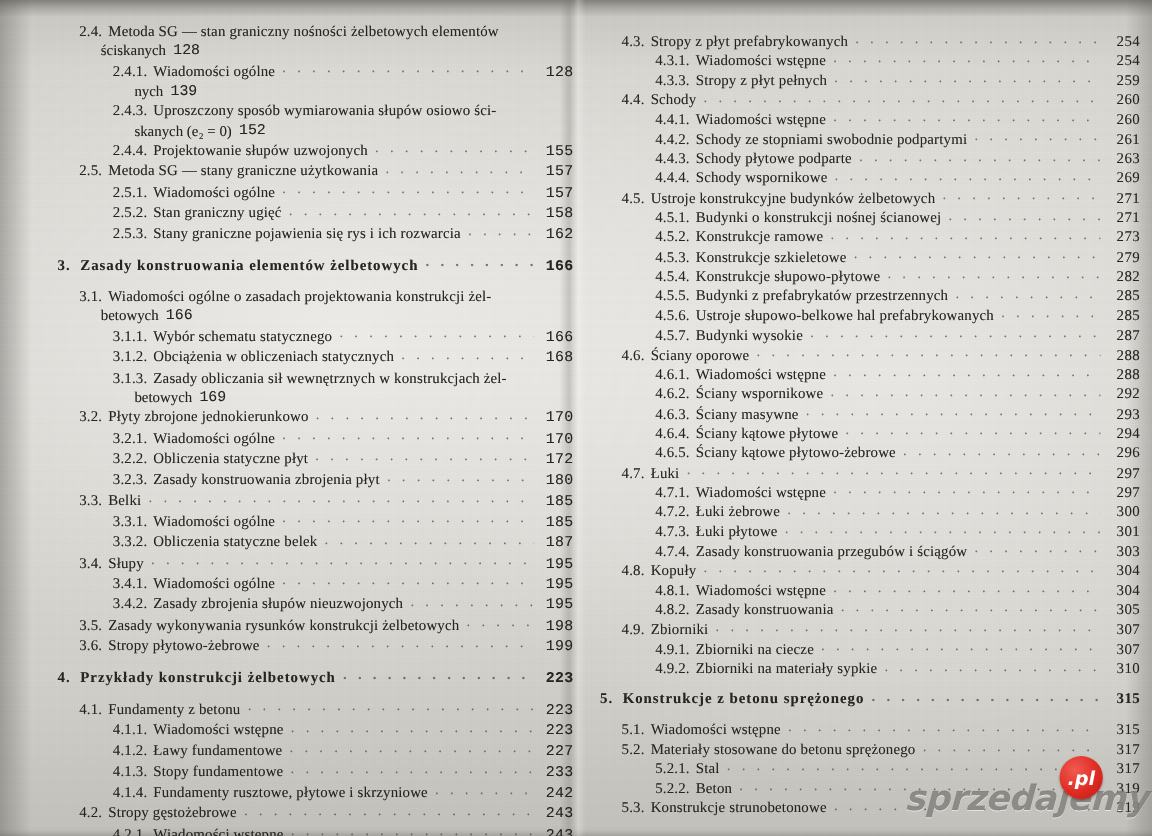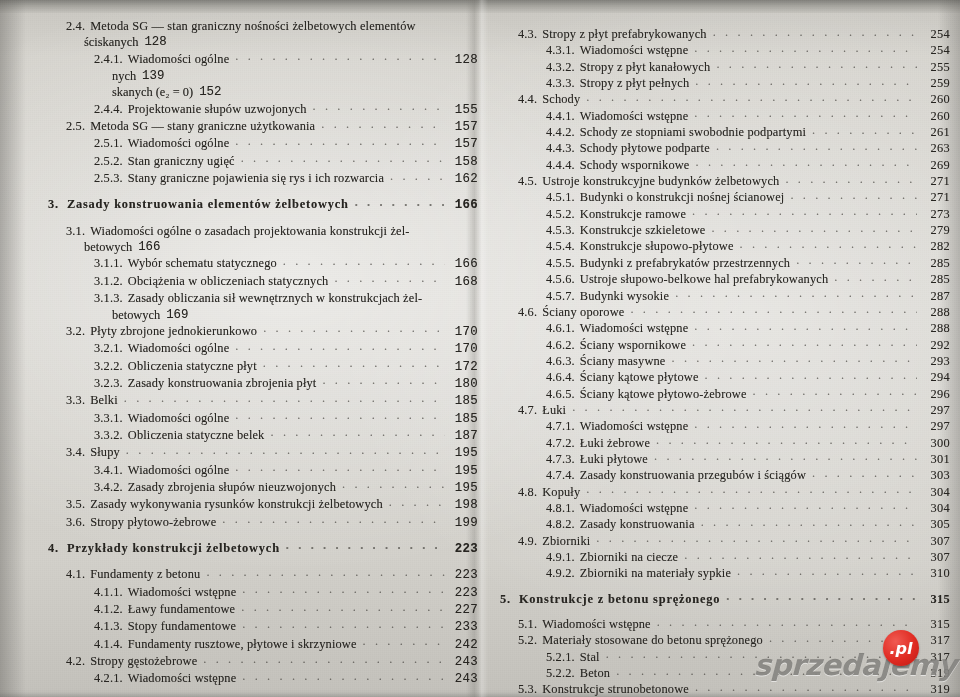--- a/index.html
+++ b/index.html
@@ -222,20 +222,24 @@
             <span class="num">2.4.1.</span>
             <span class="title">Wiadomości ogólne</span>
             <span class="leader"></span>
             <span class="page">128</span>
           </li>
           <li class="cont cont-sub">
             <span class="title">nych</span>
             <span class="leader"></span>
             <span class="page">139</span>
           </li>
+          <li class="entry lvl-sub">
+            <span class="num">2.4.3.</span>
+            <span class="title">Uproszczony sposób wymiarowania słupów osiowo ści-</span>
+          </li>
           <li class="cont cont-sub">
             <span class="title">skanych (e₂ = 0)</span>
             <span class="leader"></span>
             <span class="page">152</span>
           </li>
           <li class="entry lvl-sub">
             <span class="num">2.4.4.</span>
             <span class="title">Projektowanie słupów uzwojonych</span>
             <span class="leader"></span>
             <span class="page">155</span>
@@ -428,26 +432,20 @@
             <span class="num">4.3.</span>
             <span class="title">Stropy z płyt prefabrykowanych</span>
             <span class="leader"></span>
             <span class="page">254</span>
           </li>
           <li class="entry lvl-sub">
             <span class="num">4.3.1.</span>
             <span class="title">Wiadomości wstępne</span>
             <span class="leader"></span>
             <span class="page">254</span>
-          </li>
-          <li class="entry lvl-sub">
-            <span class="num">4.3.2.</span>
-            <span class="title">Stropy z płyt kanałowych</span>
-            <span class="leader"></span>
-            <span class="page">255</span>
           </li>
           <li class="entry lvl-sub">
             <span class="num">4.3.3.</span>
             <span class="title">Stropy z płyt pełnych</span>
             <span class="leader"></span>
             <span class="page">259</span>
           </li>
           <li class="entry lvl-section">
             <span class="num">4.4.</span>
             <span class="title">Schody</span>

